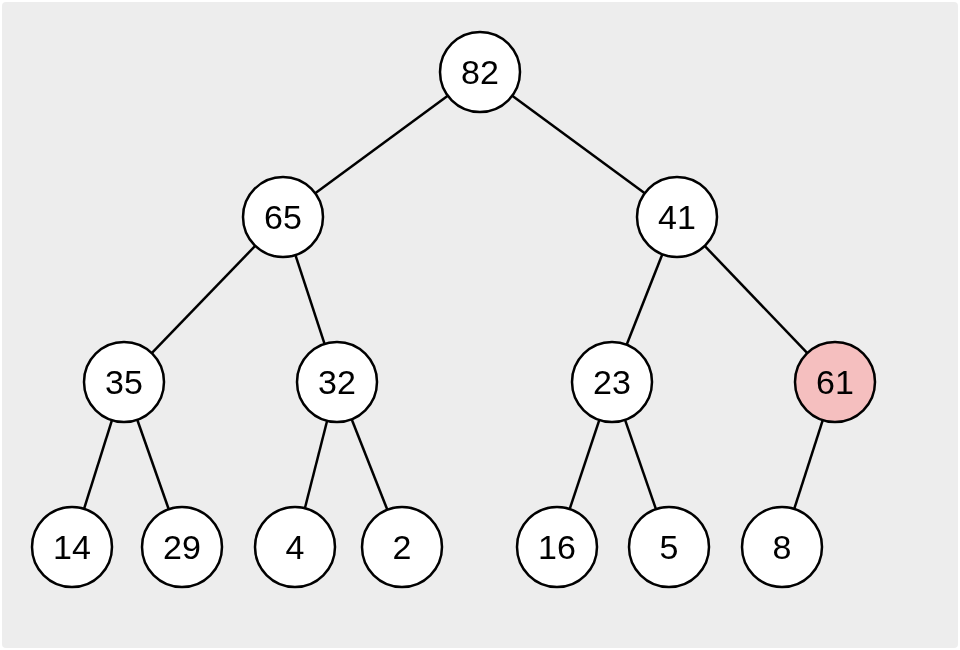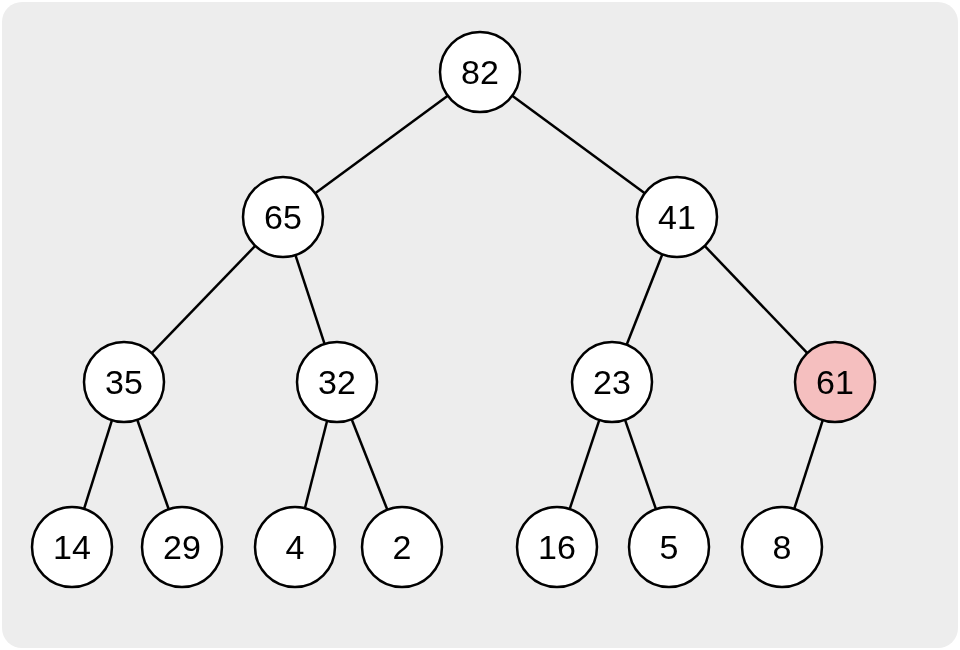--- a/index.html
+++ b/index.html
@@ -1,16 +1,16 @@
 <!DOCTYPE html>
 <html><head>
 <meta charset="utf-8">
 <style>
   html,body{margin:0;padding:0;width:960px;height:650px;background:#fff;font-family:Helvetica,Arial,sans-serif;}
-  .panel{margin:2px;width:956px;height:646px;background:#ededed;border-radius:20px;position:relative;}
+  .panel{margin:2px;width:956px;height:646px;background:#ededed;border-radius:4px;position:relative;}
   svg{position:absolute;left:0;top:0;}
 </style>
 </head>
 <body>
 
 <div class="panel">
   <svg id="tree-svg" width="956" height="646">
       <line x1="445.7854403715128" y1="93.71122409203375" x2="313.2145596284872" y2="191.28877590796625" stroke="#000000" stroke-width="2.5"></line>
       <line x1="510.2145596284872" y1="93.71122409203375" x2="642.7854403715128" y2="191.28877590796625" stroke="#000000" stroke-width="2.5"></line>
       <line x1="253.24427035836268" y1="243.80311566585004" x2="149.75572964163732" y2="351.19688433414996" stroke="#000000" stroke-width="2.5"></line>

